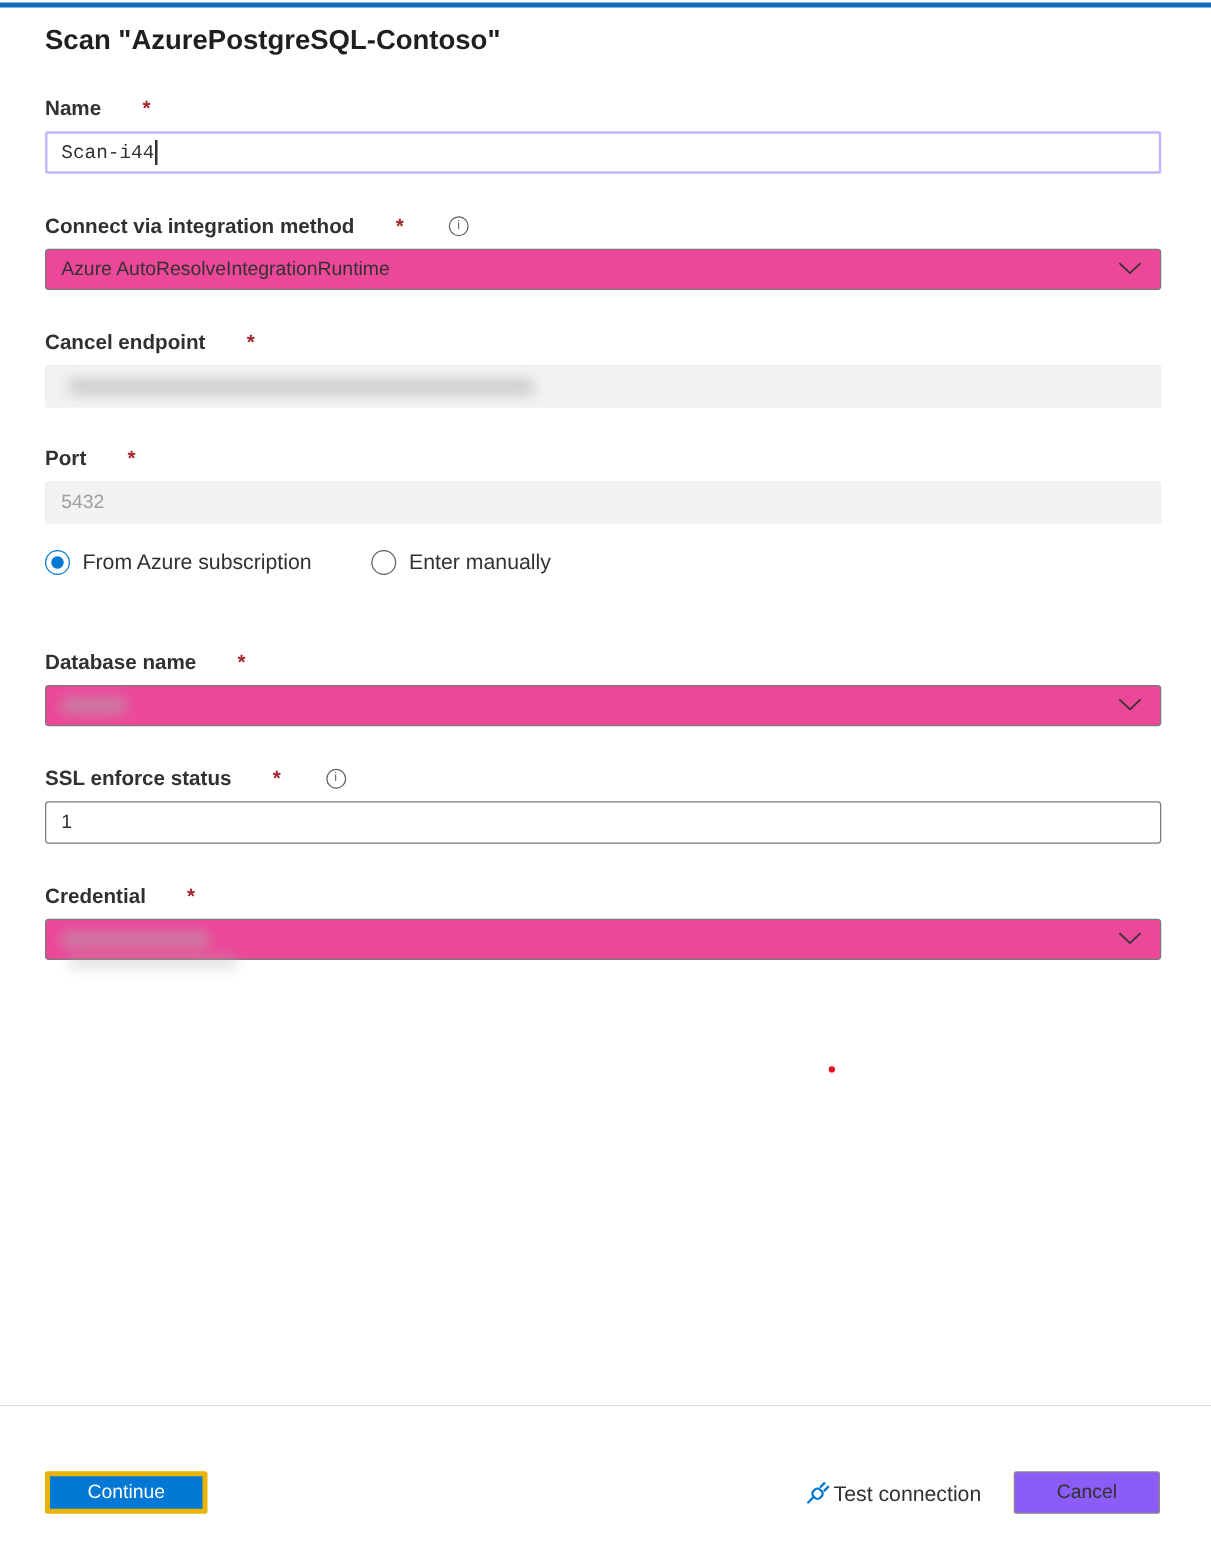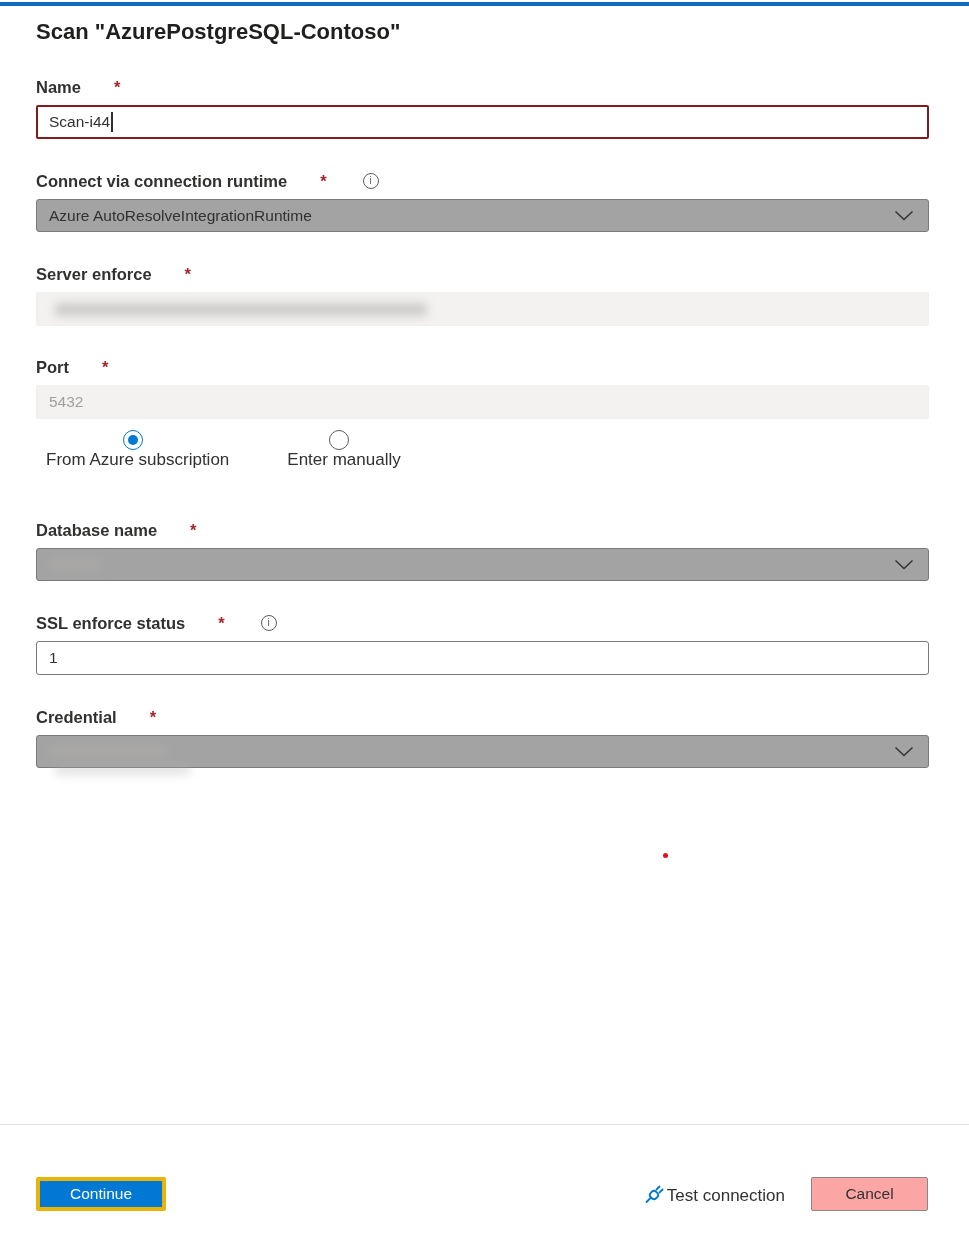--- a/index.html
+++ b/index.html
@@ -9,41 +9,41 @@
   .top-accent-bar { position:absolute; top:2px; left:0; width:100%; height:4px; background:#0f6cbd; }
   .content { position:absolute; top:6px; left:36px; width:893px; }
   .panel-title { margin-top:12px; font-size:22px; line-height:28px; font-weight:600; color:#201f1e; }
   .label-row { display:flex; align-items:center; font-size:16.5px; line-height:22px; font-weight:600; color:#323130;gap:28px; }
   .req { color:#a4262c; margin-left:5px; font-weight:600; }
   .info-icon { display:inline-flex; align-items:center; justify-content:center;
     width:16px; height:16px; margin-left:8px; border:1px solid #605e5c; border-radius:50%;
     font-size:10px; font-weight:400; color:#605e5c; font-style:normal; }
   .text-input { position:relative; display:flex; align-items:center; width:100%; height:34px;
     border:1px solid #8a8886; border-radius:2px; padding:16px 12px; font-size:15.5px; color:#323130; background:#fff; }
-  .text-input.focused { border:2px solid #7f1d1d; padding:0 11px; }
+  .text-input.focused { border:2px solid #c4b5fd; padding:0 11px;font-family:Liberation Mono, monospace; }
   .text-input.disabled { background:#f3f2f1; border:1px solid #f1f0ee; color:#a19f9d; }
   .dropdown { position:relative; display:flex; align-items:center; width:100%; height:33px;
-    border:1px solid #7a7a7a; border-radius:3px; padding:0 12px; font-size:15.5px; color:#323130; background:#a3a3a3; }
+    border:1px solid #7a7a7a; border-radius:3px; padding:0 12px; font-size:15.5px; color:#323130; background:#ec4899; }
   .dropdown .chevron { position:absolute; right:14px; top:50%; transform:translateY(-50%); }
   .caret { display:inline-block; width:1.5px; height:20px; background:#323130; margin-left:1px; }
   .blur-blob { background:#aeacaa; filter:blur(5px); border-radius:3px; opacity:.55; height:13px; }
   .radio-row { display:flex; align-items:center; margin-top:17px; height:28px; }
-  .radio-opt { display:flex; align-items:center; margin-right:48px;flex-direction:column; }
+  .radio-opt { display:flex; align-items:center; margin-right:48px; }
   .radio-circle { width:20px; height:20px; border-radius:50%; border:1px solid #605e5c;
     display:flex; align-items:center; justify-content:center; background:#fff; }
   .radio-circle.selected { border:1px solid #0078d4; }
   .radio-dot { width:10px; height:10px; border-radius:50%; background:#0078d4; }
   .radio-label { margin-left:10px; font-size:17px; color:#323130; }
   .m30{margin-top:30px}.m31{margin-top:31px}.m35{margin-top:55px}.m7{margin-top:7px}
   .red-dot { position:absolute; left:663px; top:853px; width:5px; height:5px; border-radius:50%; background:#e81123; }
   .footer-divider { position:absolute; left:0; top:1124px; width:100%; height:1px; background:#e1dfdd; }
   .btn-primary { position:absolute; left:36px; top:1177px; width:130px; height:34px; background:#0078d4;
     color:#ffffff; border:4px solid #eab308; border-radius:2px; font-size:15.5px;
     font-family:"Liberation Sans",sans-serif; cursor:pointer; }
-  .btn-secondary { position:absolute; right:41px; top:1177px; width:117px; height:34px; background:#fca5a5;
+  .btn-secondary { position:absolute; right:41px; top:1177px; width:117px; height:34px; background:#8b5cf6;
     color:#323130; border:1px solid #8a8886; border-radius:2px; font-size:15.5px;
     font-family:"Liberation Sans",sans-serif; cursor:pointer; }
   .status-row { position:absolute; right:183px; top:1150px; display:flex; align-items:center; }
   .status-row .txt { margin-left:9px; font-size:17px; color:#323130; }
   .test-row { position:absolute; right:184px; top:1181px; display:flex; align-items:center; cursor:pointer; }
   .test-row .txt { font-size:17px; color:#323130; }
 </style>
 </head>
 <body>
 
@@ -56,35 +56,35 @@
     <div class="label-row m30">
       <span>Name</span>
         <span class="req">*</span>
     </div>
     <div class="text-input focused m7">
       <span>Scan-i44</span>
         <span class="caret"></span>
     </div>
 
     <div class="label-row m31">
-      <span>Connect via connection runtime</span>
+      <span>Connect via integration method</span>
         <span class="req">*</span>
       <span class="info-icon">i</span>
     </div>
     <div class="dropdown m7">
       <span>Azure AutoResolveIntegrationRuntime</span>
       <span class="chevron">
         <svg width="20" height="11" viewBox="0 0 20 11">
             <path d="M1.5 1.5 L10 9.5 L18.5 1.5" stroke="#323130" stroke-width="1.4" fill="none"></path>
           </svg>
       </span>
     </div>
 
     <div class="label-row m31">
-      <span>Server enforce</span>
+      <span>Cancel endpoint</span>
         <span class="req">*</span>
     </div>
     <div class="text-input disabled m7">
       <div class="blur-blob" style="width:372px; margin-left:6px;"></div>
     </div>
 
     <div class="label-row m30">
       <span>Port</span>
         <span class="req">*</span>
     </div>

